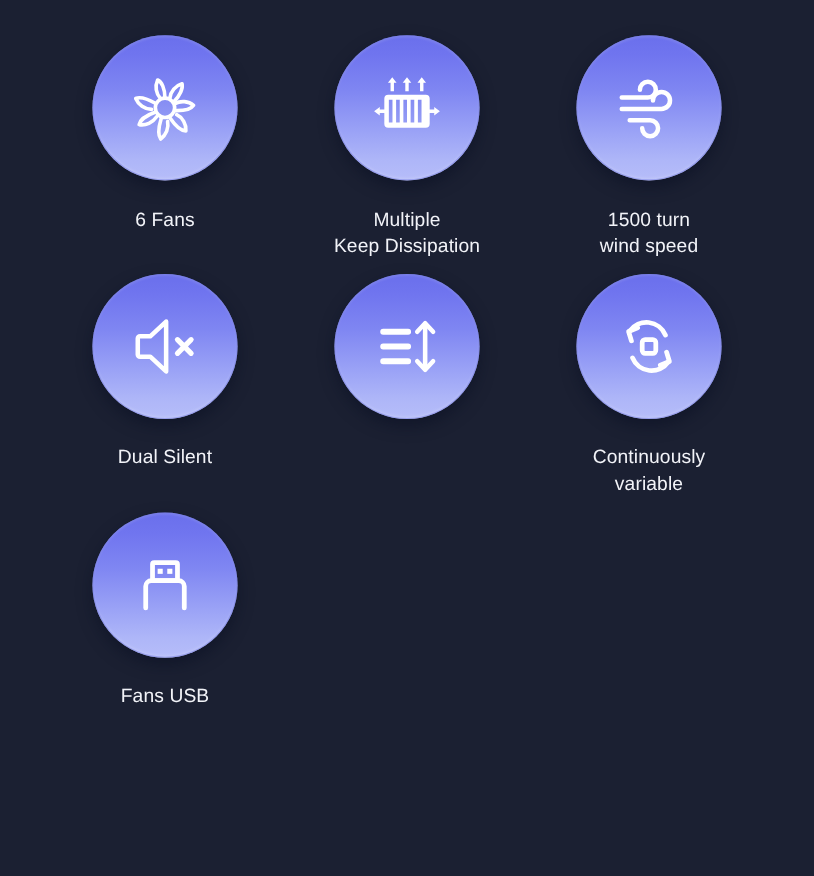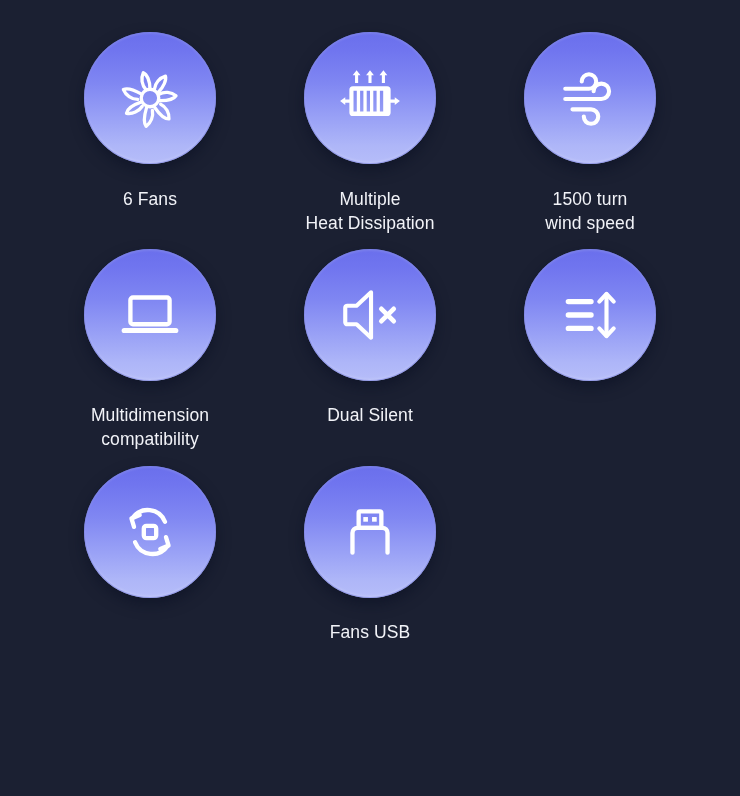--- a/index.html
+++ b/index.html
@@ -124,49 +124,37 @@
           <path d="M61 35 l-5-3.8 v2.3 h-6 v3 h6 v2.3 z"></path>
 
           <path d="M15.5 20.5 h33 a3.5 3.5 0 0 1 3.5 3.5 v22 a3.5 3.5 0 0 1 -3.5 3.5 h-33
                    a3.5 3.5 0 0 1 -3.5 -3.5 v-22 a3.5 3.5 0 0 1 3.5 -3.5 z
                    M16 25 v20 h3.2 V25 z M22.4 25 v20 h3.2 V25 z M28.8 25 v20 h3.2 V25 z
                    M35.2 25 v20 h3.2 V25 z M41.6 25 v20 h3.2 V25 z" fill-rule="evenodd"></path>
         </svg>
       </span>
     </div>
     <div class="feature-label">Multiple
-Heat Dissipation</div>
+Keep Dissipation</div>
   </div>
 
   <div class="feature-cell row-1">
     <div class="icon-circle">
       <span>
         <svg viewBox="0 0 64 64" fill="none" stroke="#ffffff" stroke-width="4" stroke-linecap="round" stroke-linejoin="round">
           <path d="M8 23 h23 a7 7 0 1 0 -7 -7"></path>
           <path d="M8 33 h35 a7.5 7.5 0 1 0 -7.5 -7.5"></path>
           <path d="M15 43 h18 a7 7 0 1 1 -7 7"></path>
         </svg>
       </span>
     </div>
     <div class="feature-label">1500 turn
 wind speed</div>
   </div>
 
-  <div class="feature-cell row-2">
-    <div class="icon-circle">
-      <span>
-        <svg viewBox="0 0 64 64" fill="none" stroke="#ffffff" stroke-width="4.2" stroke-linecap="round" stroke-linejoin="round">
-          <rect x="13" y="15" width="38" height="26" rx="2.5"></rect>
-          <path d="M7 47 h50" stroke-width="5"></path>
-        </svg>
-      </span>
-    </div>
-    <div class="feature-label">Multidimension
-compatibility</div>
-  </div>
 
   <div class="feature-cell row-2">
     <div class="icon-circle">
       <span>
         <svg viewBox="0 0 64 64" fill="none" stroke="#ffffff" stroke-width="4" stroke-linecap="round" stroke-linejoin="round">
           <path d="M33 10 L19 23 H10 a2 2 0 0 0 -2 2 v14 a2 2 0 0 0 2 2 h9 L33 54 Z"></path>
           <path d="M43 26 L55 38 M55 26 L43 38" stroke-width="4.6"></path>
         </svg>
       </span>
     </div>
@@ -191,20 +179,22 @@
       <span>
         <svg viewBox="0 0 64 64" fill="none" stroke="#ffffff" stroke-width="4.2" stroke-linecap="round" stroke-linejoin="round">
           <path d="M46.5 22 A18 18 0 0 0 15 18.5"></path>
           <path d="M22 15.5 L14 18.8 L16.5 27"></path>
           <path d="M17.5 42 A18 18 0 0 0 49 45.5"></path>
           <path d="M42 48.5 L50 45.2 L47.5 37"></path>
           <rect x="26" y="26" width="12" height="12" rx="2.6"></rect>
         </svg>
       </span>
     </div>
+    <div class="feature-label">Continuously
+variable</div>
   </div>
 
   <div class="feature-cell row-3">
     <div class="icon-circle">
       <span>
         <svg viewBox="0 0 64 64" fill="none" stroke="#ffffff" stroke-width="4.2" stroke-linecap="round" stroke-linejoin="round">
           <rect x="21" y="12" width="22" height="16" rx="1.5"></rect>
           <rect x="25.5" y="17.5" width="4.5" height="4.5" fill="#ffffff" stroke="none"></rect>
           <rect x="34" y="17.5" width="4.5" height="4.5" fill="#ffffff" stroke="none"></rect>
           <path d="M15 52 V33 a5 5 0 0 1 5 -5 h24 a5 5 0 0 1 5 5 v19"></path>

